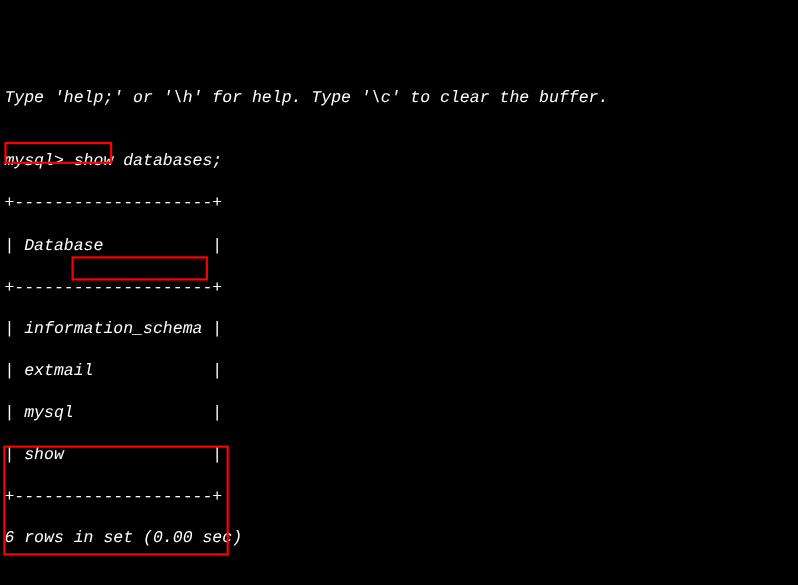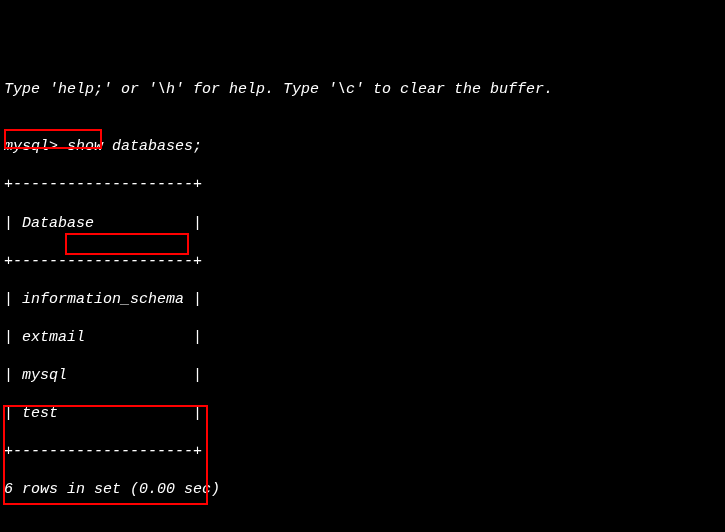--- a/index.html
+++ b/index.html
@@ -55,21 +55,21 @@
 
 <span class="line">Type 'help;' or '\h' for help. Type '\c' to clear the buffer.</span>
 <span class="line"></span>
 <span class="line">mysql&gt; show databases;</span>
 <span class="line">+--------------------+</span>
 <span class="line">| Database           |</span>
 <span class="line">+--------------------+</span>
 <span class="line">| information_schema |</span>
 <span class="line">| extmail            |</span>
 <span class="line">| mysql              |</span>
-<span class="line">| test               |</span>
+<span class="line">| show               |</span>
 <span class="line">+--------------------+</span>
 <span class="line">6 rows in set (0.00 sec)</span>
 <span class="line"></span>
 
 
 
 <span class="line"></span>
 
 
 

